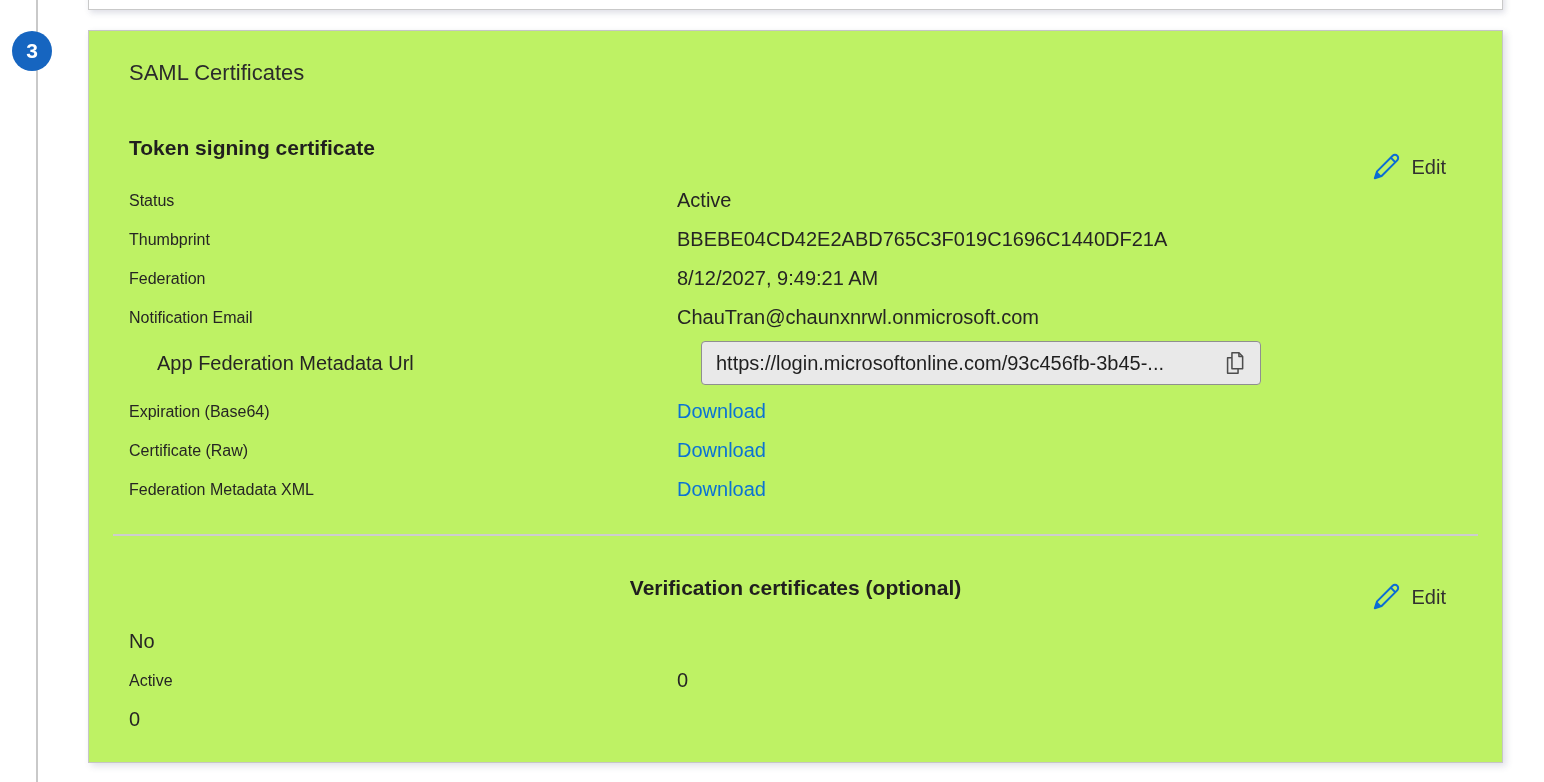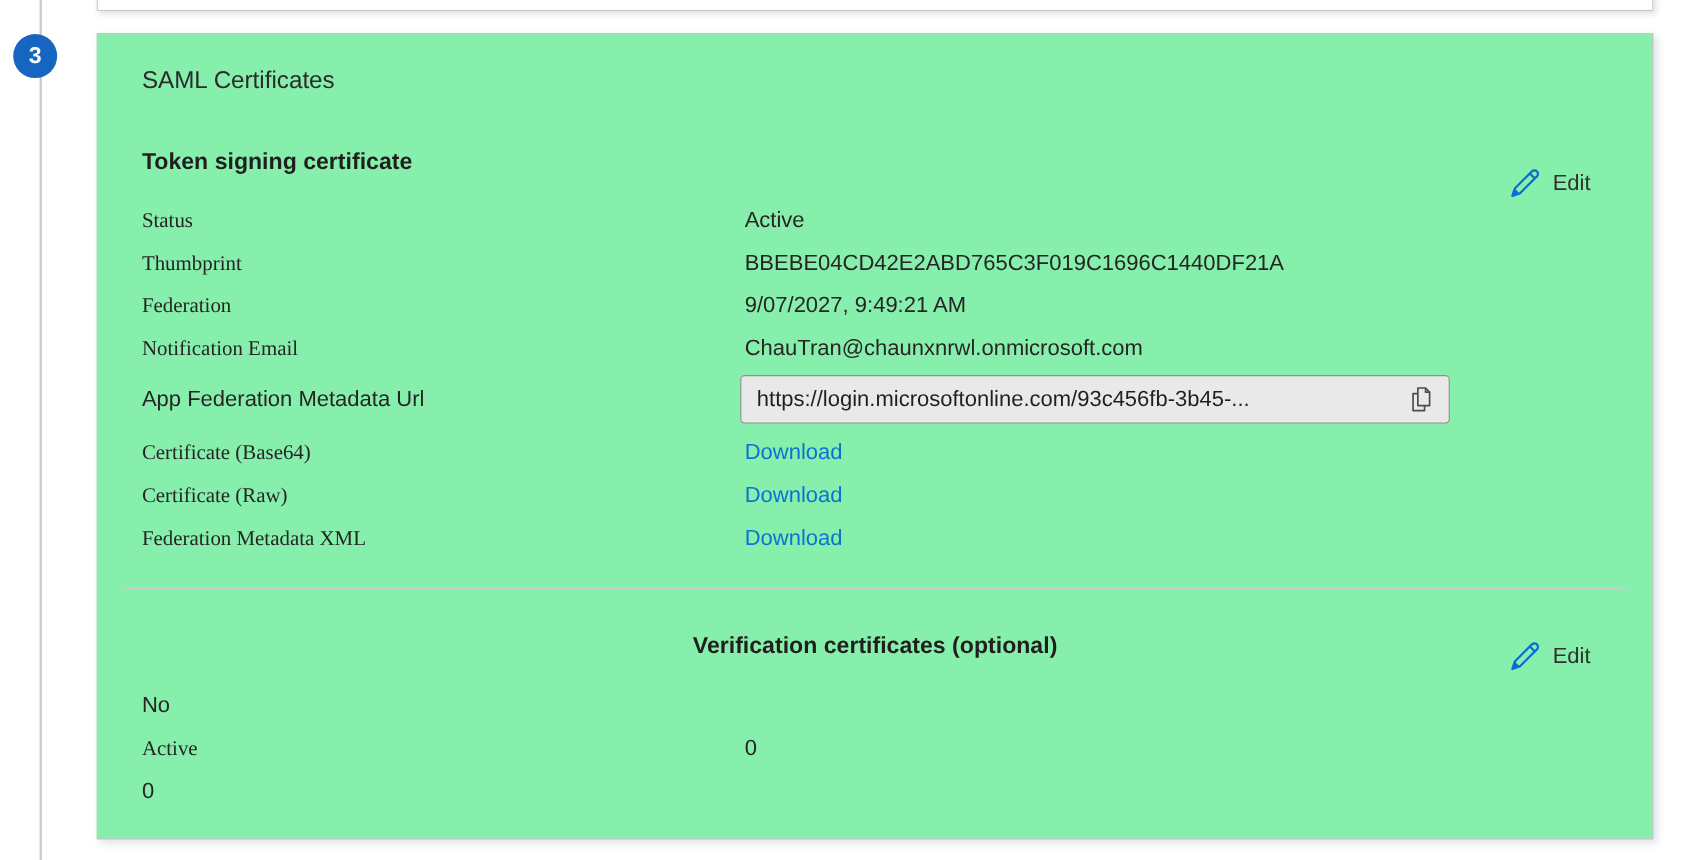--- a/index.html
+++ b/index.html
@@ -11,38 +11,38 @@
 
   .step-circle { position:absolute; left:12px; top:31px; width:40px; height:40px; border-radius:50%;
                  background:#1665c0; color:#fff; font-weight:bold; font-size:21px;
                  display:flex; align-items:center; justify-content:center; z-index:3; }
 
   .card-top-partial { position:absolute; left:88px; top:-14px; width:1415px; height:24px;
                       background:#fff; border:1px solid #c9c9c9;
                       box-shadow:2px 3px 6px rgba(55,65,105,.16); z-index:1; }
 
   .card { position:absolute; left:88px; top:30px; width:1415px; height:733px;
-          background:#86efac; border:1px solid #c6c6c6;
+          background:#bef264; border:1px solid #c6c6c6;
           box-shadow:3px 3px 7px rgba(55,65,105,.16); z-index:2;
           padding:28px 40px 0 40px; }
 
   .card-title { font-size:22px; font-weight:400; color:#2b2b2b; line-height:28px; }
 
   .section-heading { font-size:21px; font-weight:700; color:#201f1e; line-height:27px; }
   .sec1-heading { margin-top:47px; }
   .sec2-heading { margin-top:38px;text-align:center; }
 
   .rows { margin-top:20px; }
   .row { display:flex; align-items:flex-start; }
-  .row .lbl { width:548px; flex:0 0 548px; font-size:19px; line-height:39px; color:#262524;font-family:Liberation Serif, serif; }
+  .row .lbl { width:548px; flex:0 0 548px; font-size:16px; line-height:39px; color:#262524; }
   .row .val { font-size:20px; line-height:39px; color:#262524; }
 
   .url-row { display:flex; align-items:center; margin-top:2px; height:48px; }
-  .url-row .lbl { width:548px; flex:0 0 548px; font-size:20px; color:#262524; }
-  .url-box { margin-left:-4px; width:645px; height:44px; background:#e9e9e9;
+  .url-row .lbl { width:548px; flex:0 0 548px; font-size:20px; color:#262524;margin-left:28px; }
+  .url-box { margin-left:-4px; width:560px; height:44px; background:#e9e9e9;
              border:1px solid #8f8f8f; border-radius:4px; display:flex; align-items:center;
              padding:0 12px 0 14px; }
   .url-box .url-text { flex:1; font-size:20px; color:#1f1f1f; white-space:nowrap; overflow:hidden; }
   .copy-btn { width:26px; height:26px; display:flex; align-items:center; justify-content:center;
               cursor:pointer; background:none; border:none; }
 
   .dl-rows { margin-top:5px; }
   .dl-link { font-size:20px; line-height:39px; color:#0b72d4; text-decoration:none; cursor:pointer; }
 
   .divider { height:2px; background:#cdcdcd; margin:25px -16px 0 -16px; }
@@ -89,21 +89,21 @@
       <div class="row">
         <span class="lbl">Status</span>
         <span class="val">Active</span>
       </div>
       <div class="row">
         <span class="lbl">Thumbprint</span>
         <span class="val">BBEBE04CD42E2ABD765C3F019C1696C1440DF21A</span>
       </div>
       <div class="row">
         <span class="lbl">Federation</span>
-        <span class="val">9/07/2027, 9:49:21 AM</span>
+        <span class="val">8/12/2027, 9:49:21 AM</span>
       </div>
       <div class="row">
         <span class="lbl">Notification Email</span>
         <span class="val">ChauTran@chaunxnrwl.onmicrosoft.com</span>
       </div>
 
       <div class="url-row">
         <span class="lbl">App Federation Metadata Url</span>
         <div class="url-box">
           <span class="url-text">https://login.microsoftonline.com/93c456fb-3b45-...</span>
@@ -114,21 +114,21 @@
                 <path d="M7.2 1.6 h6.4 l3.4 3.4 v11.2 H7.2 z" fill="#e9e9e9"></path>
                 <path d="M13.6 1.6 v3.4 h3.4"></path>
               </svg>
             </span>
           </button>
         </div>
       </div>
 
       <div class="dl-rows">
         <div class="row">
-          <span class="lbl">Certificate (Base64)</span>
+          <span class="lbl">Expiration (Base64)</span>
           <a class="dl-link">Download</a>
         </div>
         <div class="row">
           <span class="lbl">Certificate (Raw)</span>
           <a class="dl-link">Download</a>
         </div>
         <div class="row">
           <span class="lbl">Federation Metadata XML</span>
           <a class="dl-link">Download</a>
         </div>

